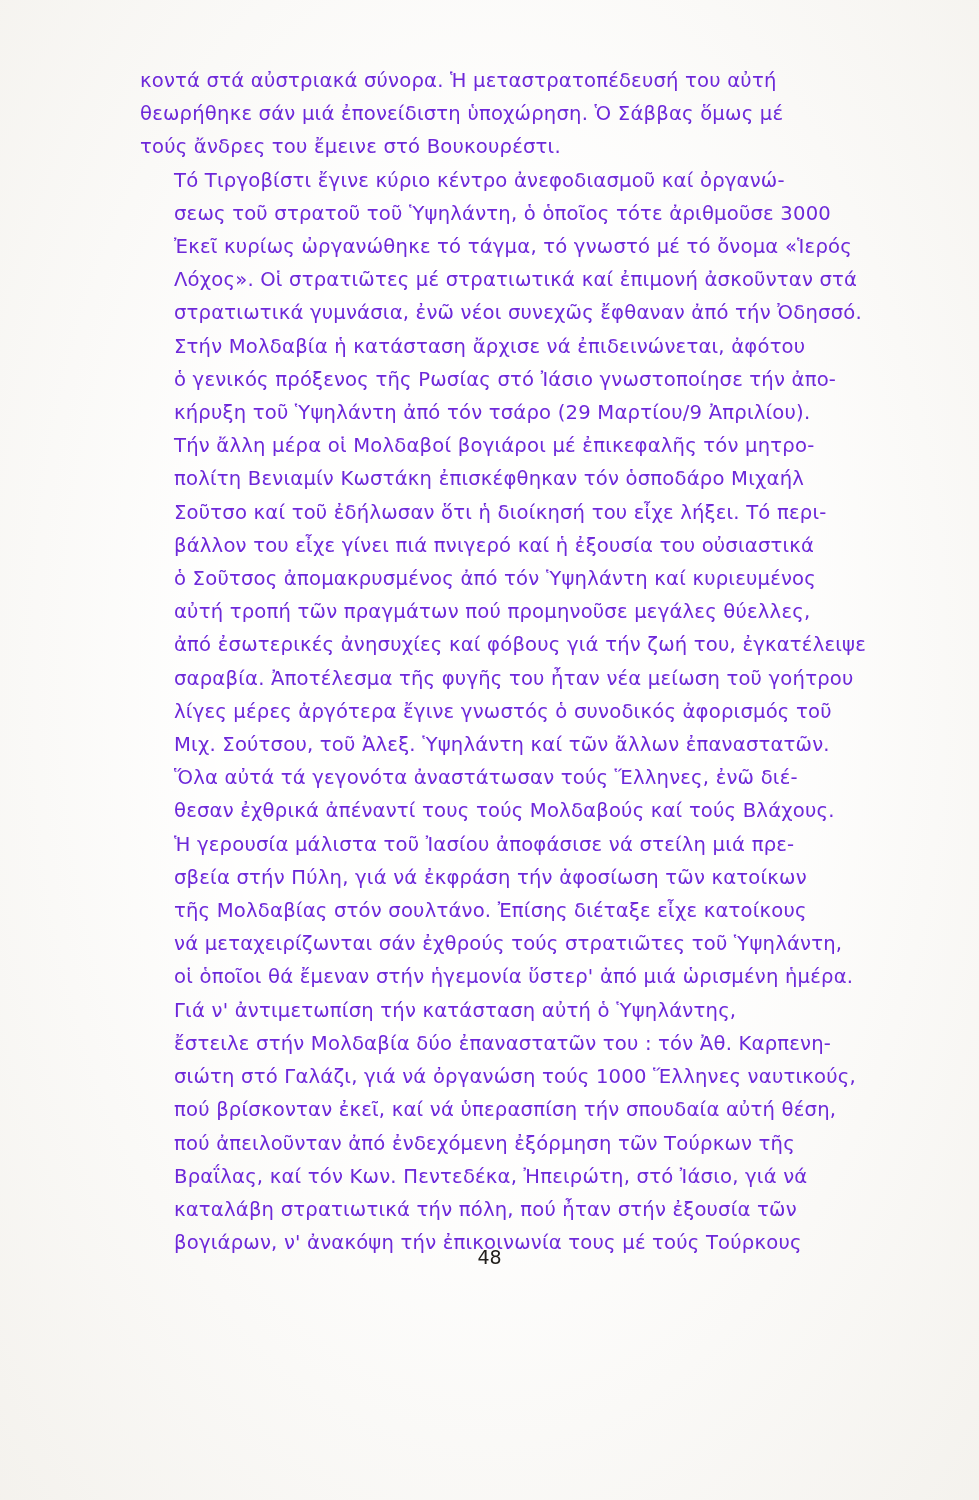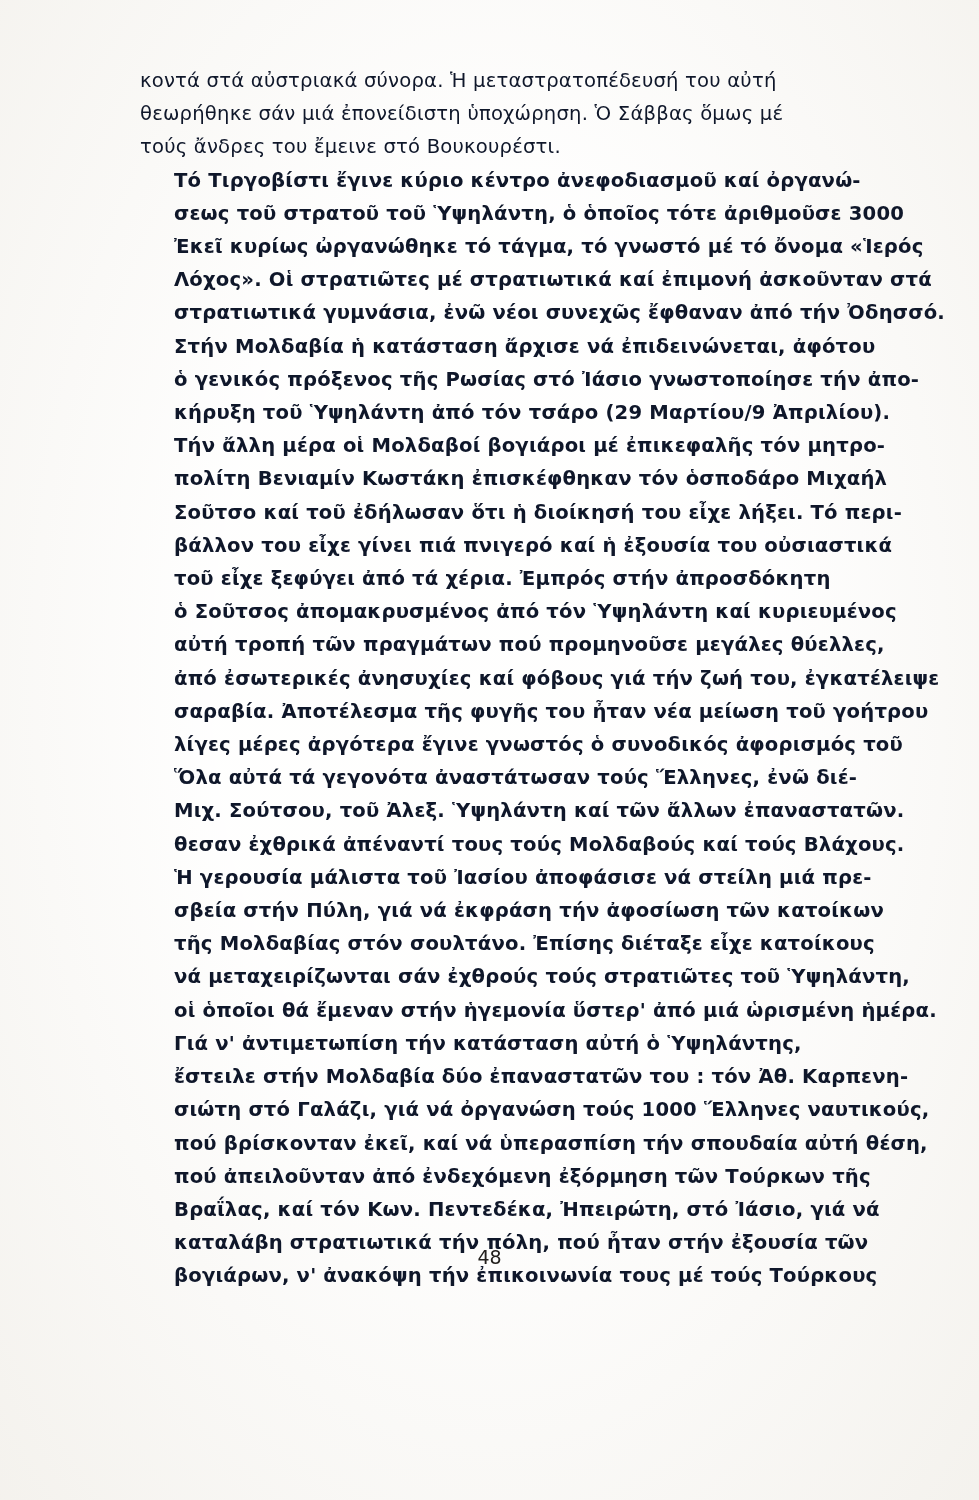--- a/index.html
+++ b/index.html
@@ -28,37 +28,36 @@
     inset: 0;
     background:
       radial-gradient(ellipse at 50% 45%, rgba(255,255,255,0.9) 40%, rgba(238,235,229,0.55) 100%);
     pointer-events: none;
   }
   .text-block {
     position: absolute;
     left: 140px;
     top: 64px;
     width: 700px;
-    color: #0f172a;
+    color: #6d28d9;
     font-size: 19.6px;
     line-height: 33.2px;
     text-align: justify;
     text-justify: inter-word;
     letter-spacing: 0.2px;
   }
   .para {
     margin: 0;
     text-indent: 0;
   }
   .para + .para {
     margin-top: 0;
   }
   .para.indent {
     text-indent: 34px;
-    font-weight: bold;
   }
   .line {
     display: block;
     white-space: nowrap;
   }
   .page-number {
     position: absolute;
     left: 0;
     top: 1246px;
     width: 979px;
@@ -89,28 +88,27 @@
     </p>
 
     <p class="para indent">
       <span class="line">Στήν Μολδαβία ἡ κατάσταση ἄρχισε νά ἐπιδεινώνεται, ἀφότου</span>
       <span class="line">ὁ γενικός πρόξενος τῆς Ρωσίας στό Ἰάσιο γνωστοποίησε τήν ἀπο-</span>
       <span class="line">κήρυξη τοῦ Ὑψηλάντη ἀπό τόν τσάρο (29 Μαρτίου/9 Ἀπριλίου).</span>
       <span class="line">Τήν ἄλλη μέρα οἱ Μολδαβοί βογιάροι μέ ἐπικεφαλῆς τόν μητρο-</span>
       <span class="line">πολίτη Βενιαμίν Κωστάκη ἐπισκέφθηκαν τόν ὁσποδάρο Μιχαήλ</span>
       <span class="line">Σοῦτσο καί τοῦ ἐδήλωσαν ὅτι ἡ διοίκησή του εἶχε λήξει. Τό περι-</span>
       <span class="line">βάλλον του εἶχε γίνει πιά πνιγερό καί ἡ ἐξουσία του οὐσιαστικά</span>
-      <span class="line">τοῦ εἶχε ξεφύγει ἀπό τά χέρια. Ἐμπρός στήν ἀπροσδόκητη</span>
       <span class="line">ὁ Σοῦτσος ἀπομακρυσμένος ἀπό τόν Ὑψηλάντη καί κυριευμένος</span>
       <span class="line">αὐτή τροπή τῶν πραγμάτων πού προμηνοῦσε μεγάλες θύελλες,</span>
       <span class="line">ἀπό ἐσωτερικές ἀνησυχίες καί φόβους γιά τήν ζωή του, ἐγκατέλειψε</span>
       <span class="line">σαραβία. Ἀποτέλεσμα τῆς φυγῆς του ἦταν νέα μείωση τοῦ γοήτρου</span>
       <span class="line">λίγες μέρες ἀργότερα ἔγινε γνωστός ὁ συνοδικός ἀφορισμός τοῦ</span>
+      <span class="line">Μιχ. Σούτσου, τοῦ Ἀλεξ. Ὑψηλάντη καί τῶν ἄλλων ἐπαναστατῶν.</span>
       <span class="line">Ὅλα αὐτά τά γεγονότα ἀναστάτωσαν τούς Ἕλληνες, ἐνῶ διέ-</span>
-      <span class="line">Μιχ. Σούτσου, τοῦ Ἀλεξ. Ὑψηλάντη καί τῶν ἄλλων ἐπαναστατῶν.</span>
       <span class="line">θεσαν ἐχθρικά ἀπέναντί τους τούς Μολδαβούς καί τούς Βλάχους.</span>
       <span class="line">Ἡ γερουσία μάλιστα τοῦ Ἰασίου ἀποφάσισε νά στείλη μιά πρε-</span>
       <span class="line">σβεία στήν Πύλη, γιά νά ἐκφράση τήν ἀφοσίωση τῶν κατοίκων</span>
       <span class="line">τῆς Μολδαβίας στόν σουλτάνο. Ἐπίσης διέταξε εἶχε κατοίκους</span>
       <span class="line">νά μεταχειρίζωνται σάν ἐχθρούς τούς στρατιῶτες τοῦ Ὑψηλάντη,</span>
       <span class="line">οἱ ὁποῖοι θά ἔμεναν στήν ἡγεμονία ὕστερ' ἀπό μιά ὡρισμένη ἡμέρα.</span>
     </p>
 
     <p class="para indent">
       <span class="line">Γιά ν' ἀντιμετωπίση τήν κατάσταση αὐτή ὁ Ὑψηλάντης,</span>

